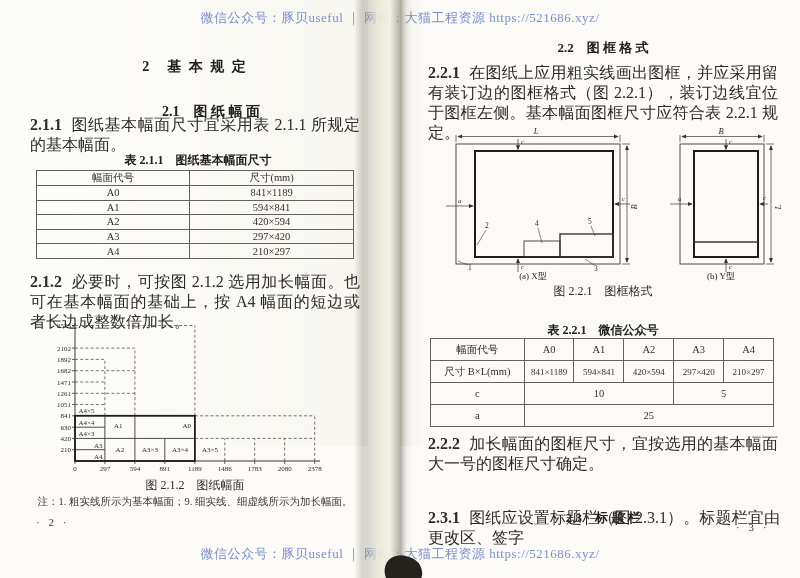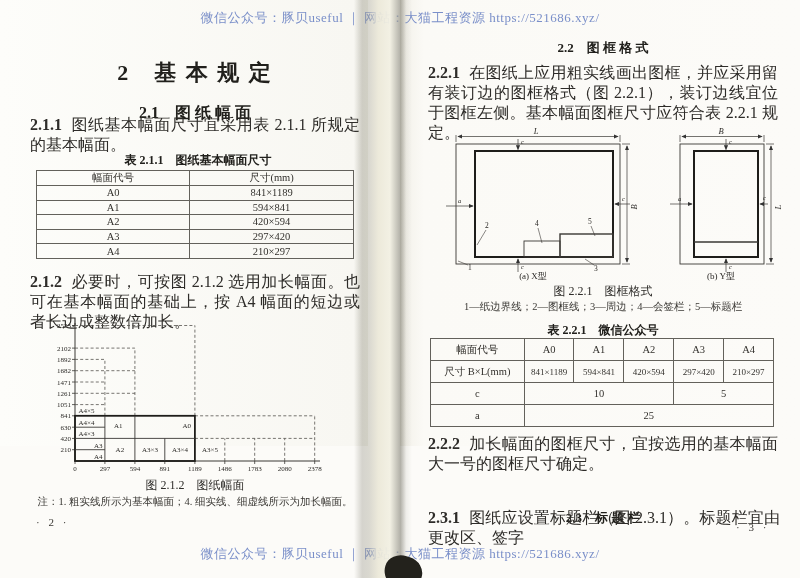--- a/index.html
+++ b/index.html
@@ -12,22 +12,22 @@
              color:#7a8fc9;letter-spacing:.5px;z-index:30;}
   .wm-top{top:9px;} .wm-bottom{top:545px;}
   .spine{position:absolute;top:0;left:354px;width:58px;height:578px;z-index:40;pointer-events:none;
          background:linear-gradient(90deg,
            rgba(122,120,106,0) 0%,rgba(122,120,106,.30) 14%,rgba(170,168,152,.42) 26%,
            rgba(235,232,216,.92) 42%,rgba(242,240,227,.96) 62%,
            rgba(104,102,88,.50) 80%,rgba(122,120,106,.10) 90%,rgba(122,120,106,0) 100%);}
   .spine-blob{position:absolute;left:384px;top:556px;width:38px;height:34px;background:#23221c;
               border-radius:50% 50% 40% 60%;transform:rotate(18deg);z-index:41;}
   .heading{position:absolute;font-weight:bold;color:#21201c;text-align:center;}
-  .chapter{left:30px;top:58px;width:330px;font-size:22px;letter-spacing:2px;}
-  .sec21{left:30px;top:103px;width:330px;font-size:16px;}
+  .chapter{left:30px;top:58px;width:330px;font-size:14px;letter-spacing:2px;}
+  .sec21{left:46px;top:103px;width:330px;font-size:14px;}
   .sec22{left:428px;top:39px;width:350px;font-size:13px;}
   .sec23{left:428px;top:485px;width:350px;font-size:13px;margin-top:24px;}
   .ptext{position:absolute;font-size:16px;line-height:20px;color:#2e2c29;text-align:justify;}
   .clause-num{font-weight:bold;margin-right:9px;white-space:nowrap;}
   .tbl-caption{position:absolute;font-weight:bold;font-size:12px;color:#21201c;text-align:center;}
   .fig-caption{position:absolute;font-size:12px;color:#2e2c29;text-align:center;}
   .fig-note{position:absolute;font-size:10.5px;color:#3a3834;text-align:center;}
   table.tbl{position:absolute;border-collapse:collapse;table-layout:fixed;background:transparent;}
   table.tbl td,table.tbl th{border:1px solid #63615b;text-align:center;vertical-align:middle;
       font-weight:normal;color:#33312d;padding:0;overflow:hidden;white-space:nowrap;}
@@ -141,21 +141,21 @@
         <text class="cell" x="72.5" y="127.5" text-anchor="end">A3</text>
         <text class="cell" x="72.5" y="138.8" text-anchor="end">A4</text>
         <text class="cell" x="89.9" y="131.5" text-anchor="middle">A2</text>
         <text class="cell" x="119.9" y="131.5" text-anchor="middle">A3×3</text>
         <text class="cell" x="149.9" y="131.5" text-anchor="middle">A3×4</text>
         <text class="cell" x="179.9" y="131.5" text-anchor="middle">A3×5</text>
       </g>
     </svg>
 
     <div class="fig-caption" style="left:30px;top:477px;width:330px;">图 2.1.2　图纸幅面</div>
-    <div class="fig-note" style="left:18px;top:495px;width:354px;">注：1. 粗实线所示为基本幅面；4. 细实线、细虚线所示为加长幅面。</div>
+    <div class="fig-note" style="left:18px;top:495px;width:354px;">注：1. 粗实线所示为基本幅面；9. 细实线、细虚线所示为加长幅面。</div>
     <div class="pageno" style="left:36px;top:516px;">· 2 ·</div>
   </div>
 
   <div class="page page-right">
     <div class="heading sec22" style="left:28px;">2.2　图 框 格 式</div>
 
     <div class="ptext" style="left:28px;top:63px;width:350px;">
       <span class="clause-num">2.2.1</span><span>在图纸上应用粗实线画出图框，并应采用留有装订边的图框格式（图 2.2.1），装订边线宜位于图框左侧。基本幅面图框尺寸应符合表 2.2.1 规定。</span>
     </div>
 
@@ -214,21 +214,20 @@
         <text class="dim" x="353" y="79" transform="rotate(-90 353 79)" text-anchor="middle">L</text>
         <text class="small" x="250" y="73">a</text>
         <text class="small" x="335" y="72">c</text>
         <text class="small" x="301" y="16">c</text>
         <text class="small" x="301" y="141">c</text>
       </g>
       <text x="293" y="151" text-anchor="middle" style="font-size:9px;">(b) Y型</text>
     </svg>
 
     <div class="fig-caption" style="left:28px;top:283px;width:350px;">图 2.2.1　图框格式</div>
-    <div class="fig-note" style="left:18px;top:300px;width:370px;">1—纸边界线；2—图框线；3—周边；4—会签栏；5—标题栏</div>
 
     <div class="tbl-caption" style="left:28px;top:322px;width:350px;">表 2.2.1　微信公众号</div>
 
     <table class="tbl t221" style="left:30px;">
       <tbody>
         <tr>
           <td style="width:27%;">幅面代号</td>
           <td>A0</td>
           <td>A1</td>
           <td>A2</td>

